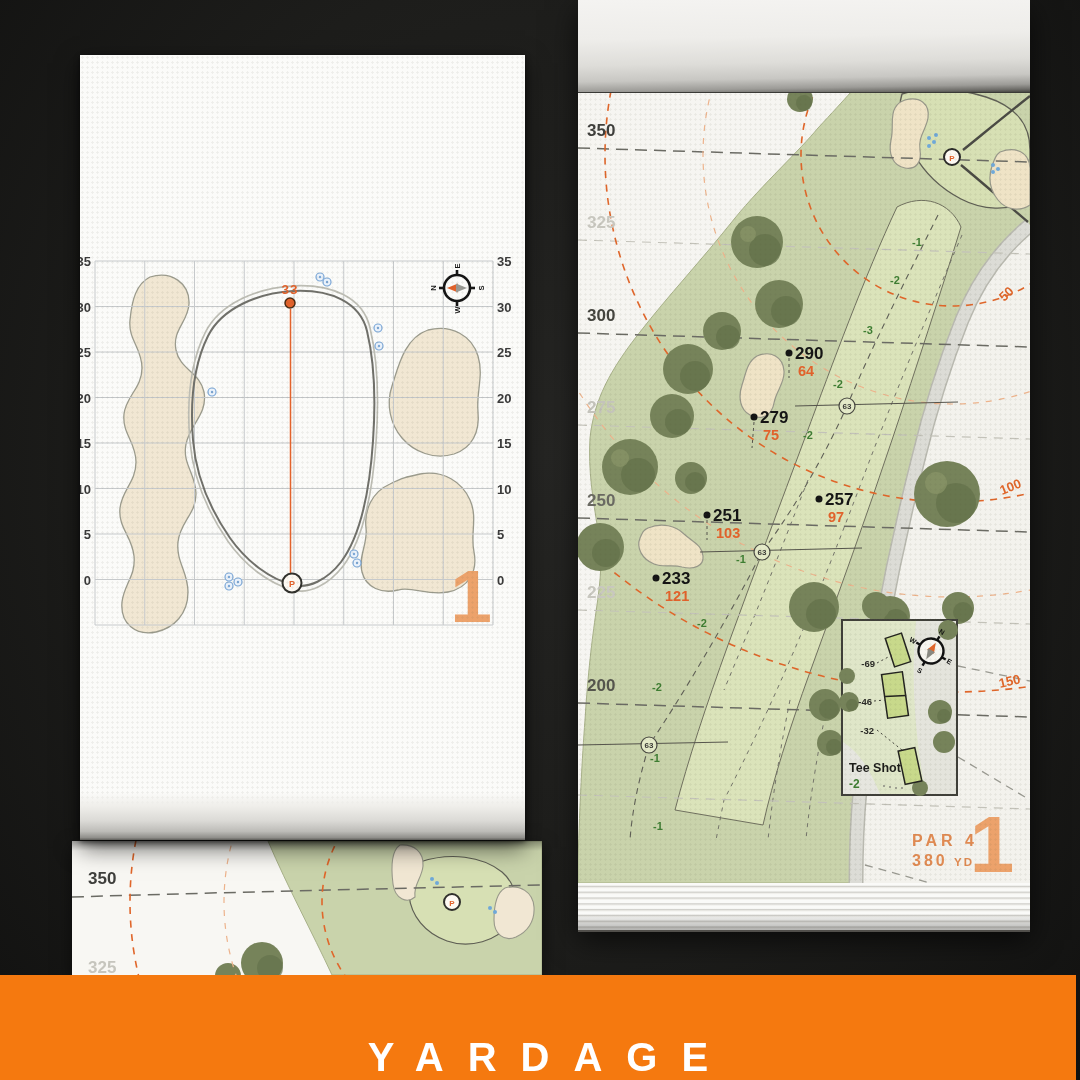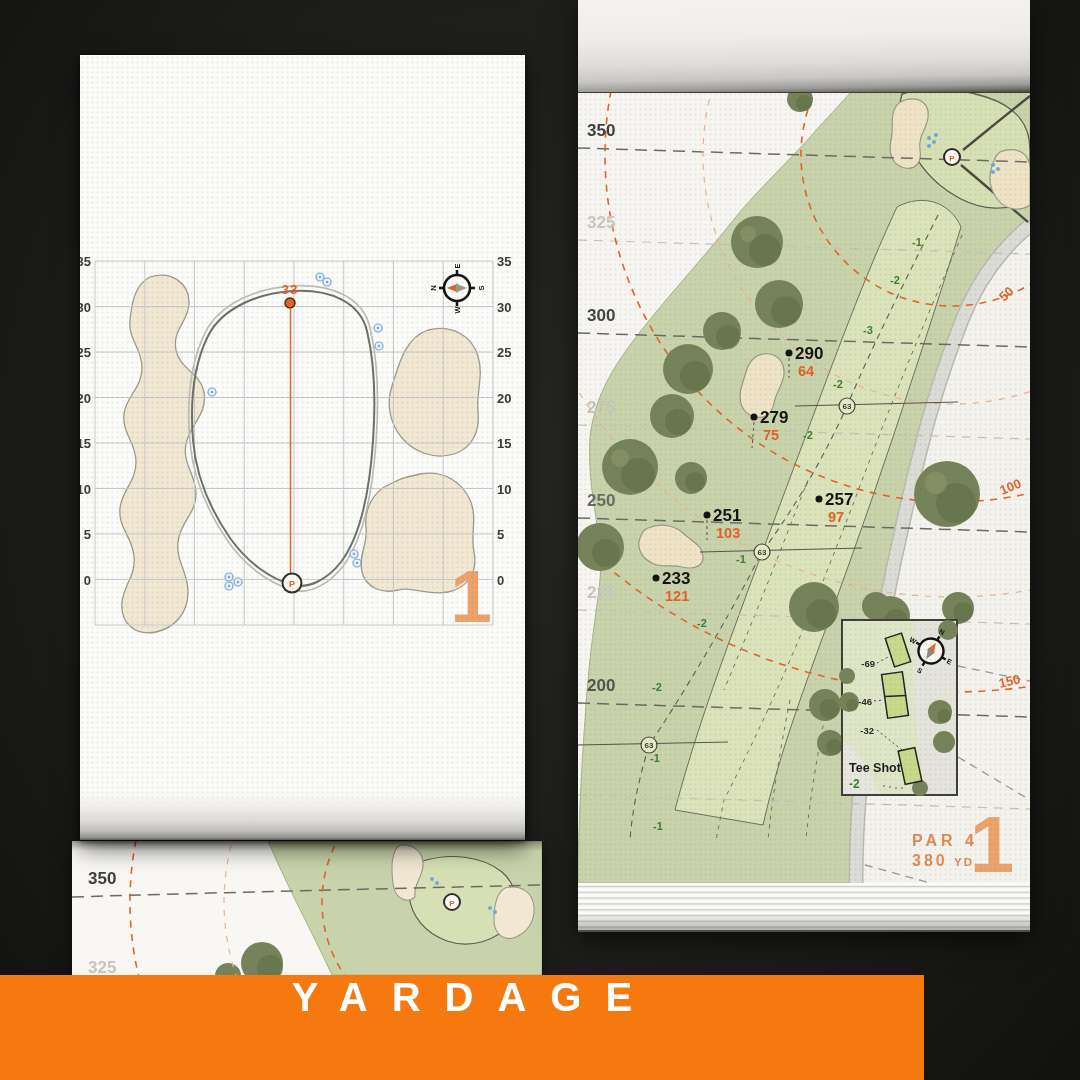--- a/index.html
+++ b/index.html
@@ -32,22 +32,22 @@
     background:
       linear-gradient(180deg, rgba(0,0,0,0) 0 65%, rgba(0,0,0,.28) 100%),
       repeating-linear-gradient(180deg, #FAFAF8 0px, #FAFAF8 2.2px, #CFCEC9 3.4px, #EFEEEA 4.6px, #FAFAF8 5.8px);
     border-bottom:2px solid #514F4B;}
 
   .speckle{position:absolute;inset:0;pointer-events:none;
     background-image:radial-gradient(rgba(80,80,60,.07) 1px, transparent 1.2px);
     background-size:5px 5px;}
 
   
-  .banner{position:absolute;left:0;top:975px;width:924px;height:105px;background:#F5790F;
-    display:flex;align-items:flex-start;justify-content:center;}
+  .banner{position:absolute;left:0;top:975px;width:1076px;height:105px;background:#F5790F;
+    display:flex;align-items:flex-end;justify-content:center;}
   .banner span{color:#FFFFFF;font-size:40px;font-weight:bold;letter-spacing:24px;padding-left:24px;}
 </style>
 </head>
 <body>
 
 <div class="scene">
 
   <div class="page under-page">
     <svg width="470" height="134" viewBox="72 841 470 134">
       <rect x="72" y="841" width="470" height="134" fill="#F8F7F3"></rect>

